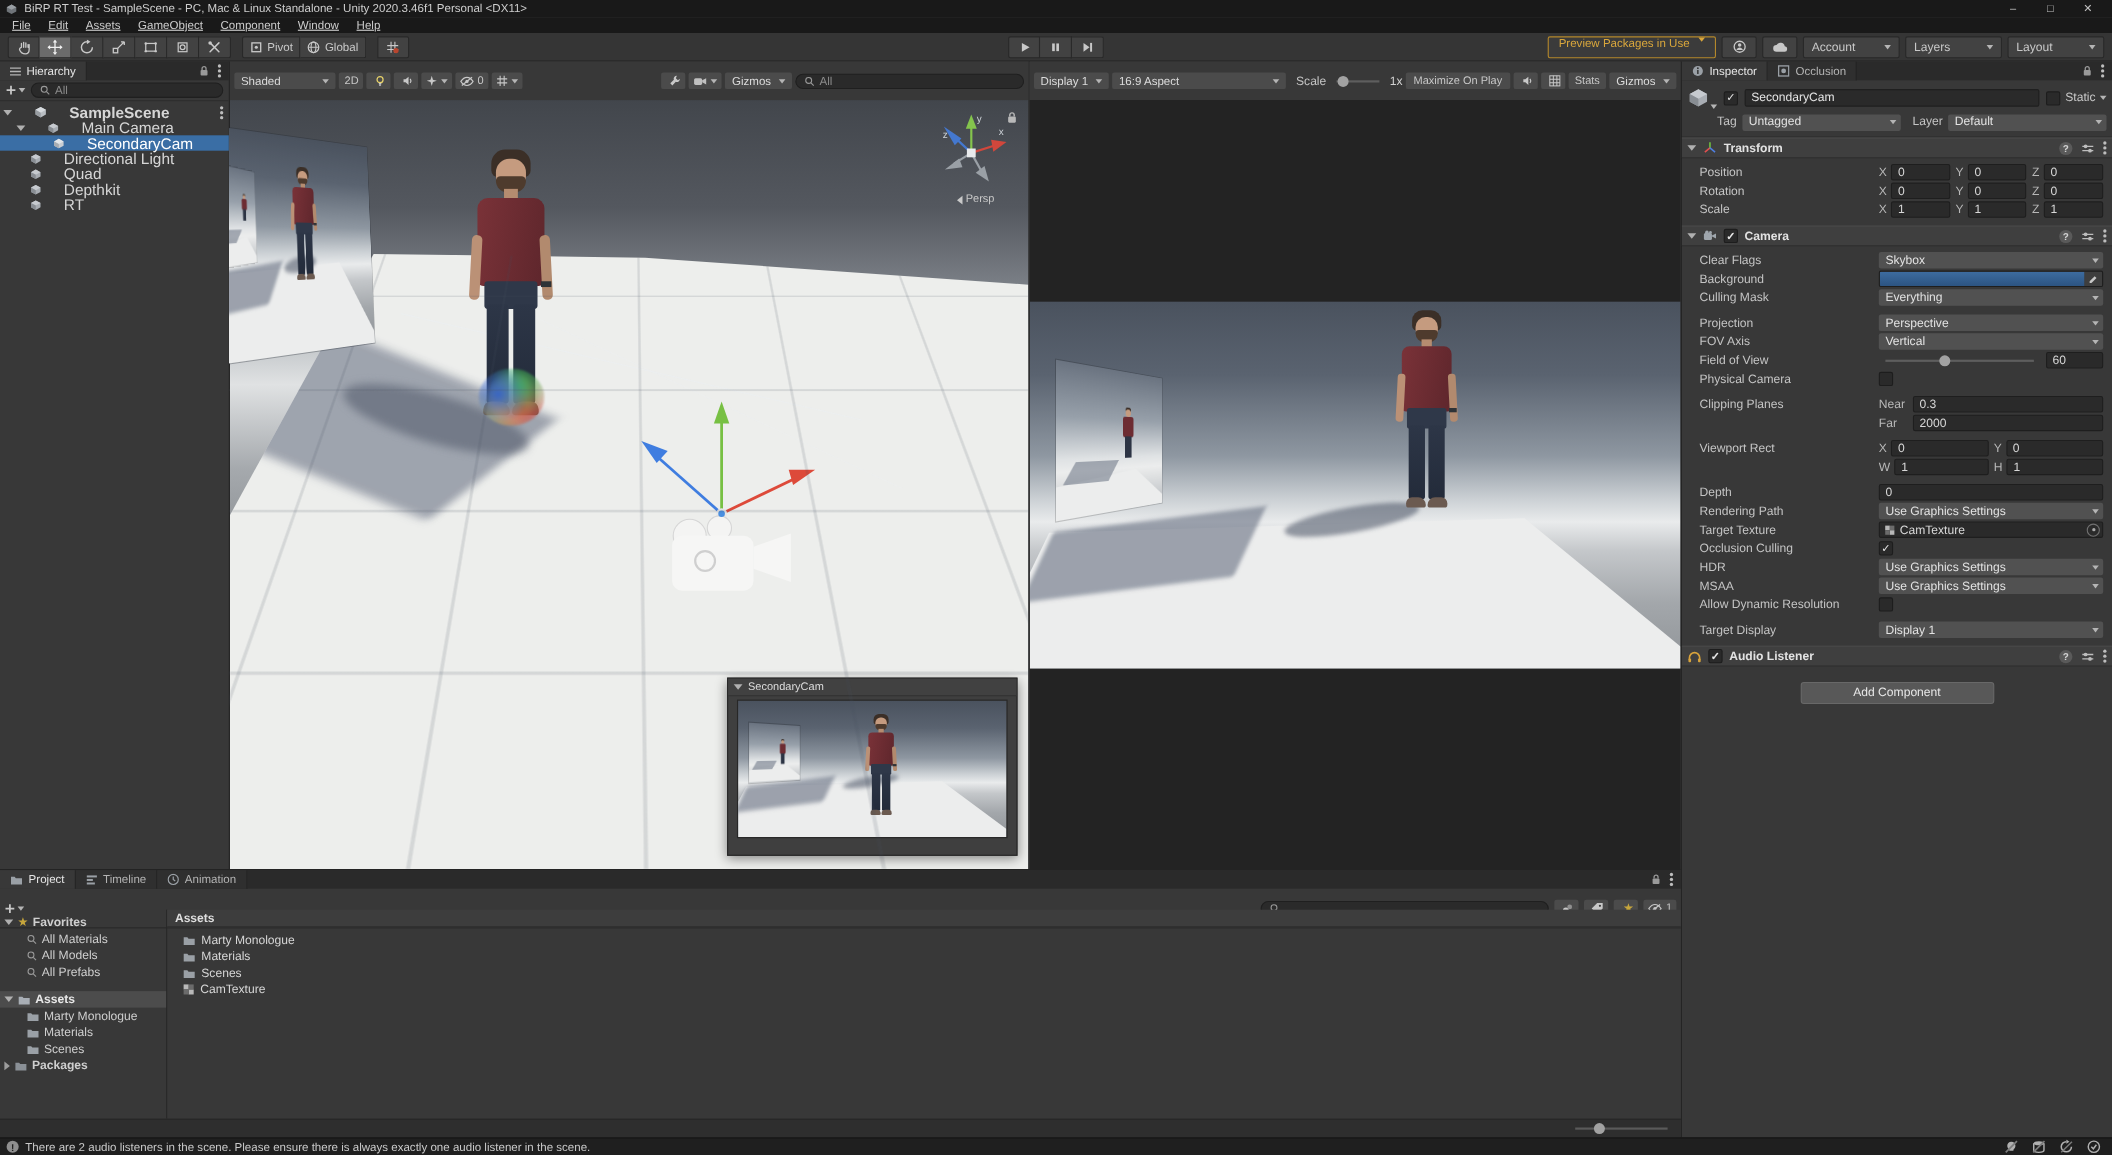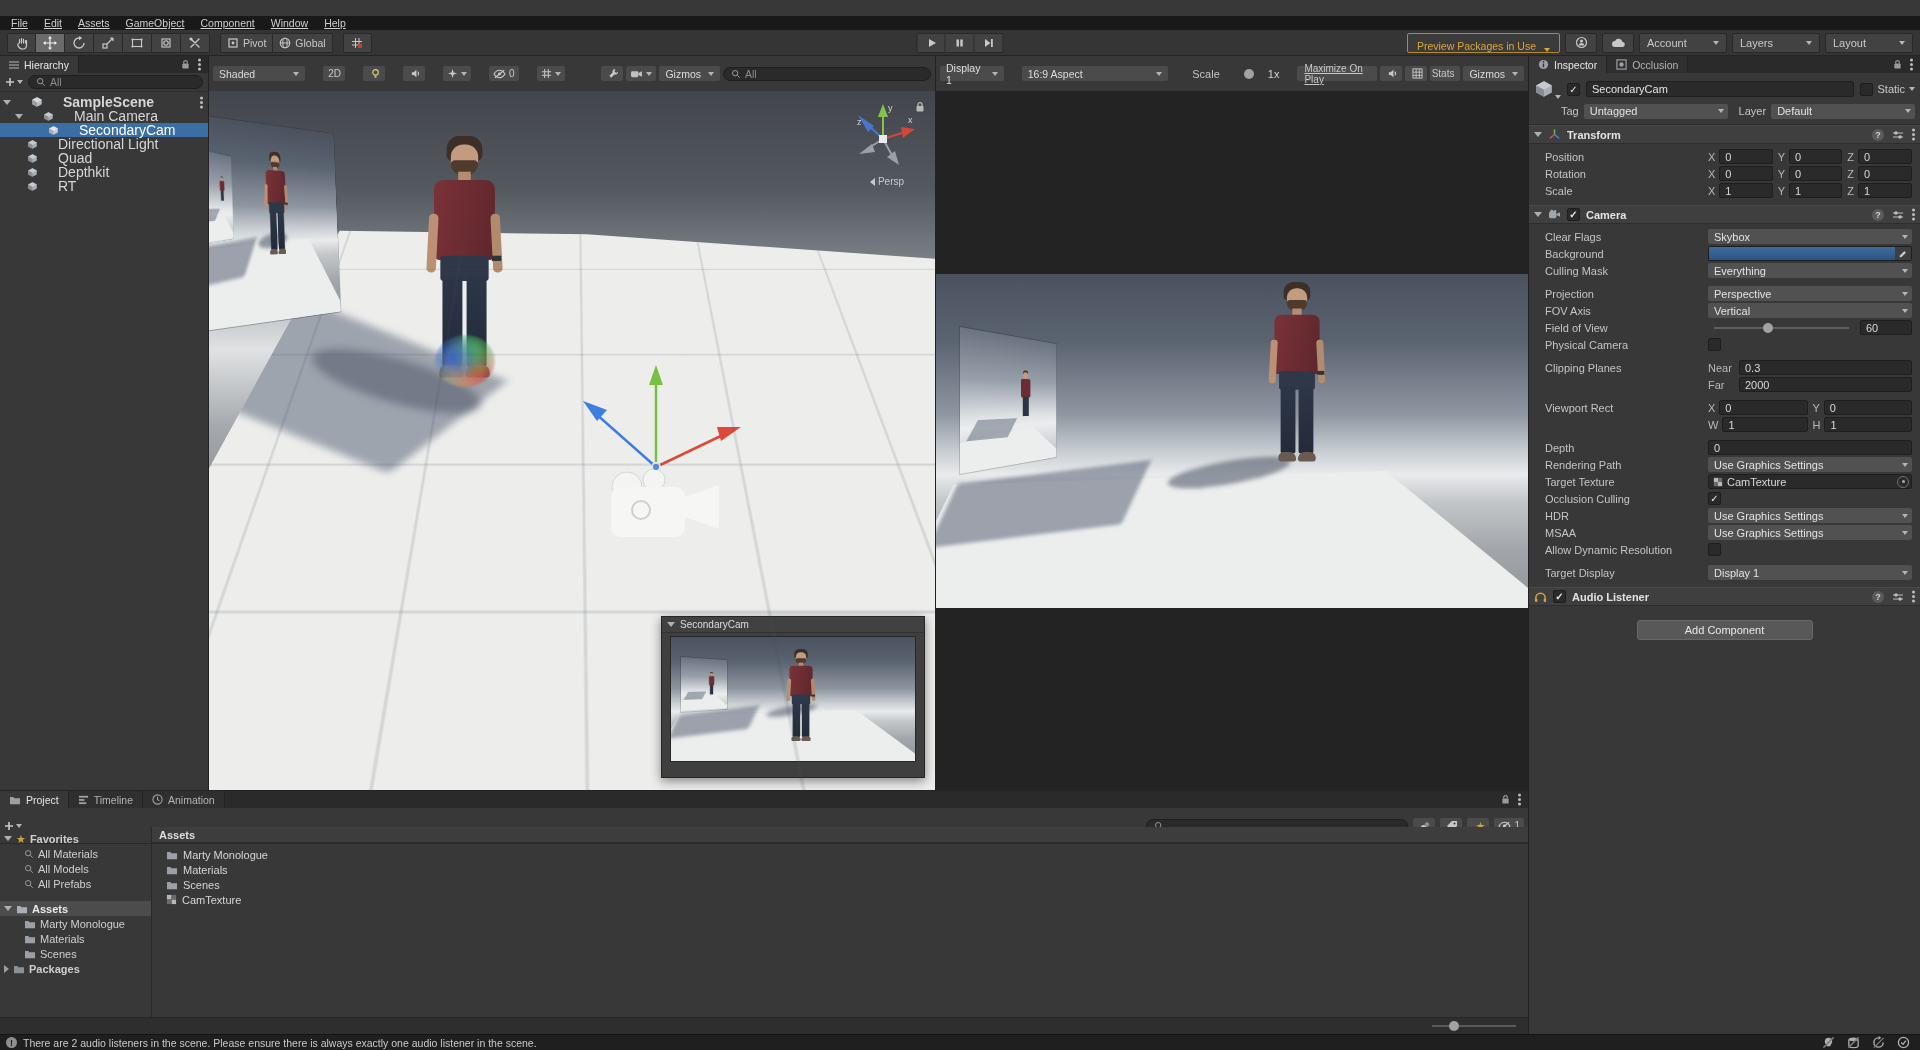--- a/index.html
+++ b/index.html
@@ -13,40 +13,40 @@
 .menubar{position:absolute;left:0;top:16px;width:100%;height:14px;background:#191919;display:flex;align-items:center;padding-left:3px;text-decoration:underline;}
 .menu{padding:0 8px;font-size:10.5px;color:#cdcdcd;}
 .toolbar{position:absolute;left:0;top:30px;width:100%;height:26px;background:#353535;border-bottom:1px solid #232323;display:flex;align-items:center;padding:0 7px;}
 .tgroup{display:flex;height:20px;margin-right:10px;}
 .tbtn{min-width:29px;height:20px;background:#424242;border:1px solid #282828;border-left:none;display:flex;align-items:center;justify-content:center;gap:4px;color:#c8c8c8;font-size:10.5px;padding:0 6px;}
 .tgroup .tbtn:first-child{border-left:1px solid #282828;border-radius:2px 0 0 2px;}
 .tgroup .tbtn:last-child{border-radius:0 2px 2px 0;}
 .tbtn.on{background:#6b6b6b;color:#fff;}
 .playgroup{position:absolute;left:50%;top:3px;transform:translateX(-50%);display:flex;height:20px;}
 .trt{margin-left:auto;display:flex;gap:5px;align-items:center;}
-.preview-pkg{height:20px;border:1px solid #b4882b;color:#d9a73c;display:flex;align-items:flex-end;gap:8px;padding:0 9px;background:#3b3b3b;border-radius:2px;font-size:10.5px;}
+.preview-pkg{height:20px;border:1px solid #b4882b;color:#d9a73c;display:flex;align-items:flex-start;gap:8px;padding:0 9px;background:#3b3b3b;border-radius:2px;font-size:10.5px;}
 .preview-pkg .caret{border-top-color:#d9a73c;}
 .ddbtn{height:20px;background:#424242;border:1px solid #282828;border-radius:2px;display:flex;align-items:center;padding:0 7px;gap:10px;color:#c8c8c8;min-width:88px;justify-content:space-between;}
 .iconbtn{width:32px;height:20px;background:#424242;border:1px solid #282828;border-radius:2px;display:flex;align-items:center;justify-content:center;}
 .caret{width:0;height:0;border-left:3.5px solid transparent;border-right:3.5px solid transparent;border-top:4px solid #b5b5b5;flex-shrink:0;}
 .caret-r{width:0;height:0;border-top:4px solid transparent;border-bottom:4px solid transparent;border-left:5px solid #9d9d9d;flex-shrink:0;}
 .fold-down{width:0;height:0;border-left:4px solid transparent;border-right:4px solid transparent;border-top:5px solid #b0b0b0;flex-shrink:0;}
 
 .panel{position:absolute;background:#383838;}
 #hierarchy{left:0;top:56px;width:209px;height:734px;border-right:1px solid #232323;}
 #scene{left:209px;top:56px;width:727px;height:734px;border-right:1px solid #232323;}
 #game{left:936px;top:56px;width:592px;height:734px;}
 #inspector{left:1528px;top:56px;width:392px;height:978px;border-left:1px solid #232323;}
 #project{left:0;top:790px;width:1528px;height:244px;border-top:1px solid #232323;}
 #status{position:absolute;left:0;top:1034px;width:1920px;height:16px;background:#1f1f1f;border-top:1px solid #141414;display:flex;align-items:center;gap:6px;padding:0 6px;}
 .tabbar{height:17px;background:#2a2a2a;display:flex;align-items:stretch;}
 .tab{padding:0 9px;display:flex;align-items:center;gap:5px;background:#2f2f2f;color:#b3b3b3;font-size:10.5px;border-right:1px solid #242424;}
 .tab.on{background:#383838;color:#e6e6e6;}
 .tabbar-icons{margin-left:auto;display:flex;gap:8px;padding:0 7px;align-items:center;}
-.ptoolbar{height:36px;background:#383838;border-bottom:1px solid #292929;display:flex;align-items:center;padding:0 4px;gap:18px;}
+.ptoolbar{height:36px;background:#383838;border-bottom:1px solid #292929;display:flex;align-items:center;padding:0 4px;gap:3px;}
 .mini-dd{height:15px;background:#4b4b4b;border-radius:2px;display:flex;align-items:center;gap:7px;padding:0 6px;color:#dcdcdc;font-size:10.5px;}
 .mini-btn{height:15px;min-width:22px;background:#4b4b4b;border-radius:2px;display:flex;align-items:center;justify-content:flex-end;gap:3px;color:#c8c8c8;padding:0 4px;font-size:10px;}
 .searchbox{height:14px;background:#2a2a2a;border:1px solid #1f1f1f;border-radius:8px;display:flex;align-items:center;gap:4px;padding:0 7px;color:#8b8b8b;font-size:10.5px;}
 .kebab{width:3px;height:3px;border-radius:50%;background:#bdbdbd;box-shadow:0 -4.5px 0 #bdbdbd,0 4.5px 0 #bdbdbd;flex-shrink:0;}
 
 .hsearchrow{height:19px;display:flex;align-items:center;gap:5px;padding:0 5px;border-bottom:1px solid #2e2e2e;}
 .htree{padding-top:3px;}
 .hrow{height:14px;display:flex;align-items:center;gap:20px;font-size:14px;color:#d6d6d6;position:relative;}
 .hrow.sel{background:#3a6ea5;color:#fff;}
 .hrow .klast{position:absolute;right:5px;}
@@ -153,20 +153,34 @@
 .pfooter{position:absolute;bottom:0;left:0;right:0;height:17px;background:#2e2e2e;border-top:1px solid #262626;display:flex;align-items:center;justify-content:flex-end;padding:0 12px;}
 .zoomslider{width:84px;position:relative;height:2px;background:#5a5a5a;}
 .star{color:#c7a63c;font-size:11px;line-height:10px;}
 .badge{display:flex;align-items:center;gap:3px;color:#c8c8c8;font-size:10px;}
 </style>
 </head>
 <body>
 
 <div id="app">
 
+  <div class="titlebar">
+    <span>
+        <svg width="11" height="11" viewBox="0 0 14 14">
+          <path d="M7 1.5 12.5 4.5v5L7 12.5 1.5 9.5v-5z" fill="#6f7479"></path>
+          <path d="M7 1.5 12.5 4.5 7 7.5 1.5 4.5z" fill="#9a9fa4"></path>
+        </svg>
+      </span>
+    <span>BiRP RT Test - SampleScene - PC, Mac &amp; Linux Standalone - Unity 2020.3.46f1 Personal &lt;DX11&gt;</span>
+    <div class="winbtns">
+      <div class="winbtn">–</div>
+      <div class="winbtn">□</div>
+      <div class="winbtn">✕</div>
+    </div>
+  </div>
 
   <div class="menubar">
     <span class="menu">File</span>
     <span class="menu">Edit</span>
     <span class="menu">Assets</span>
     <span class="menu">GameObject</span>
     <span class="menu">Component</span>
     <span class="menu">Window</span>
     <span class="menu">Help</span>
   </div>
@@ -606,21 +620,21 @@
       <div class="mini-dd" style="width:158px;justify-content:space-between;">
           <span>16:9 Aspect</span>
           <span class="caret"></span>
         </div>
       <span class="lbl" style="margin-left:6px;">Scale</span>
       <div class="slid" style="max-width:170px;">
           <div class="knob" style="left:3%;"></div>
         </div>
       <span>1x</span>
       <div style="margin-left:auto;display:flex;align-items:center;gap:3px;">
-        <div class="mini-btn" style="padding:0 7px;text-decoration:underline;">
+        <div class="mini-btn" style="padding:0 7px;">
             <span>Maximize On Play</span>
           </div>
         <div class="mini-btn">
             <svg width="11" height="11" viewBox="0 0 12 12">
               <path d="M2 4.5h2L7 2v8L4 7.5H2z" fill="#c8c8c8"></path>
               <path d="M8.5 4a3 3 0 0 1 0 4" stroke="#c8c8c8" fill="none" stroke-width="1.1"></path>
             </svg>
           </div>
         <div class="mini-btn">
             <svg width="11" height="11" viewBox="0 0 12 12">

